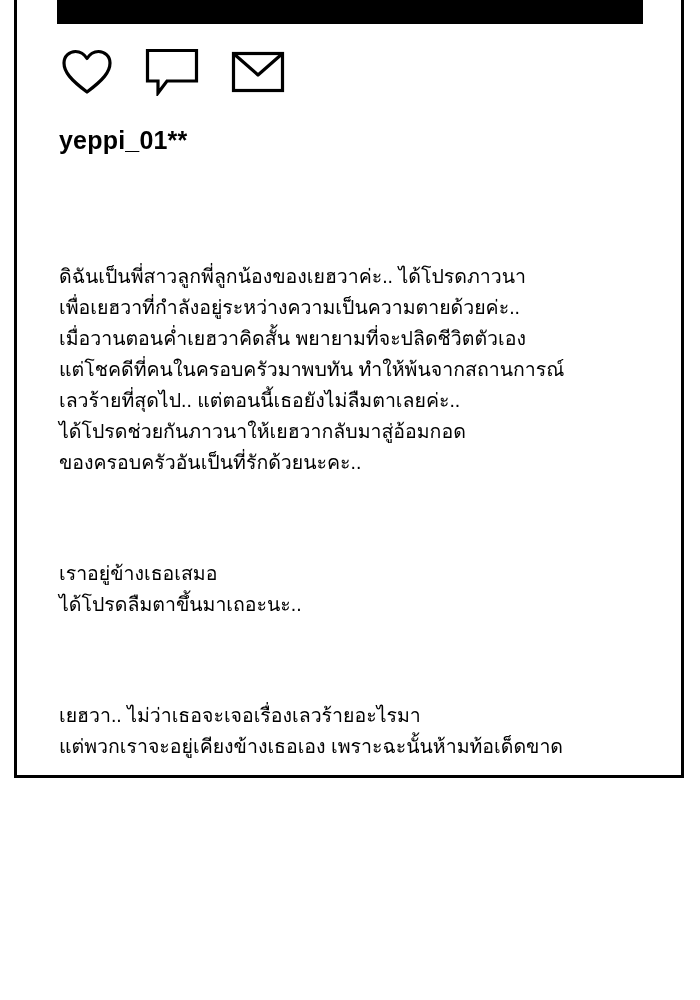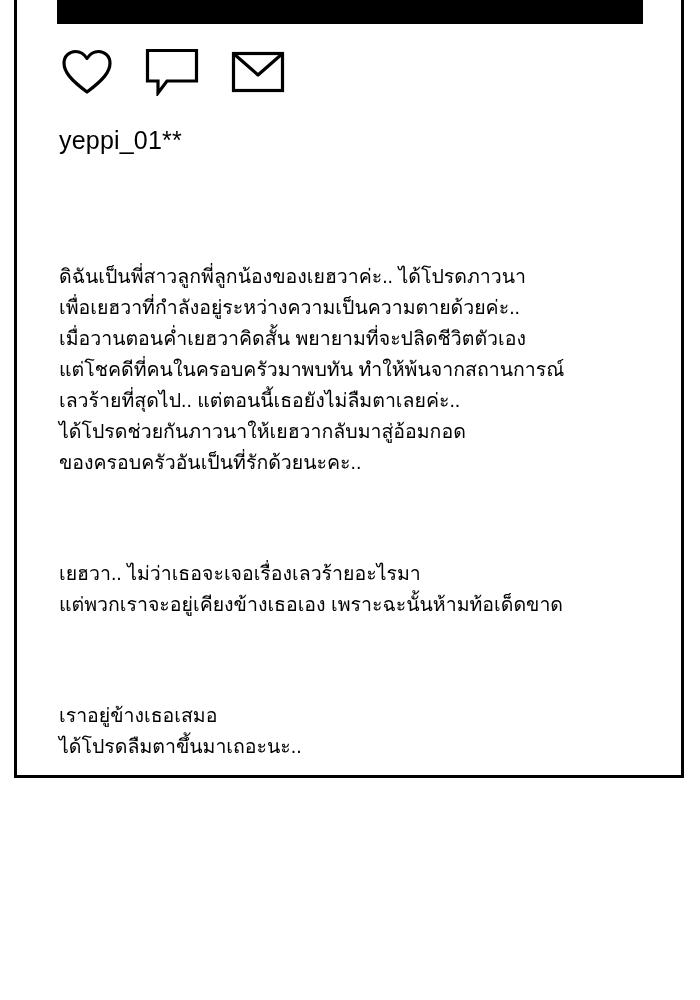--- a/index.html
+++ b/index.html
@@ -42,21 +42,21 @@
   }
   .action-icon {
     display: block;
     line-height: 0;
   }
   .username {
     position: absolute;
     left: 42px;
     top: 126px;
     font-size: 25px;
-    font-weight: normal;
+    font-weight: bold;
     color: #000000;
     letter-spacing: 0.2px;
   }
   .caption {
     position: absolute;
     left: 42px;
     top: 199px;
     width: 580px;
     font-size: 19.5px;
     line-height: 31px;
@@ -104,19 +104,19 @@
   <div class="username">yeppi_01**</div>
 
   <div class="caption">
     <p>ดิฉันเป็นพี่สาวลูกพี่ลูกน้องของเยฮวาค่ะ.. ได้โปรดภาวนา
 เพื่อเยฮวาที่กำลังอยู่ระหว่างความเป็นความตายด้วยค่ะ..
 เมื่อวานตอนค่ำเยฮวาคิดสั้น พยายามที่จะปลิดชีวิตตัวเอง
 แต่โชคดีที่คนในครอบครัวมาพบทัน ทำให้พ้นจากสถานการณ์
 เลวร้ายที่สุดไป.. แต่ตอนนี้เธอยังไม่ลืมตาเลยค่ะ..
 ได้โปรดช่วยกันภาวนาให้เยฮวากลับมาสู่อ้อมกอด
 ของครอบครัวอันเป็นที่รักด้วยนะคะ..</p>
+    <p>เราอยู่ข้างเธอเสมอ
+ได้โปรดลืมตาขึ้นมาเถอะนะ..</p>
     <p>เยฮวา.. ไม่ว่าเธอจะเจอเรื่องเลวร้ายอะไรมา
 แต่พวกเราจะอยู่เคียงข้างเธอเอง เพราะฉะนั้นห้ามท้อเด็ดขาด</p>
-    <p>เราอยู่ข้างเธอเสมอ
-ได้โปรดลืมตาขึ้นมาเถอะนะ..</p>
   </div>
 
 </div>
 
 </body></html>

